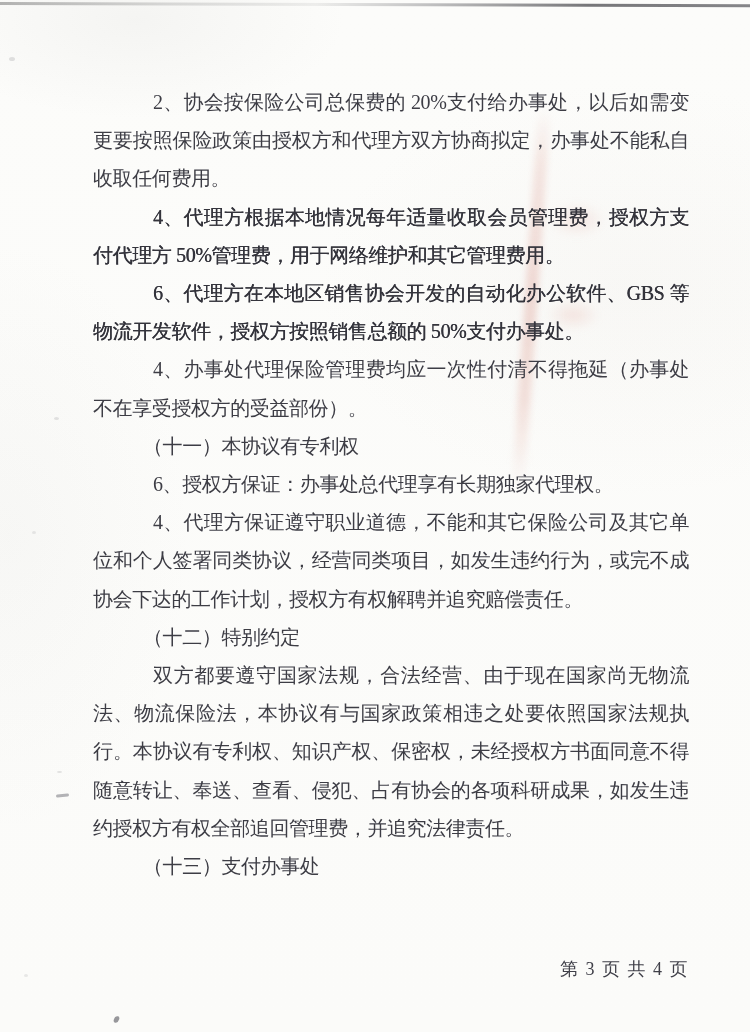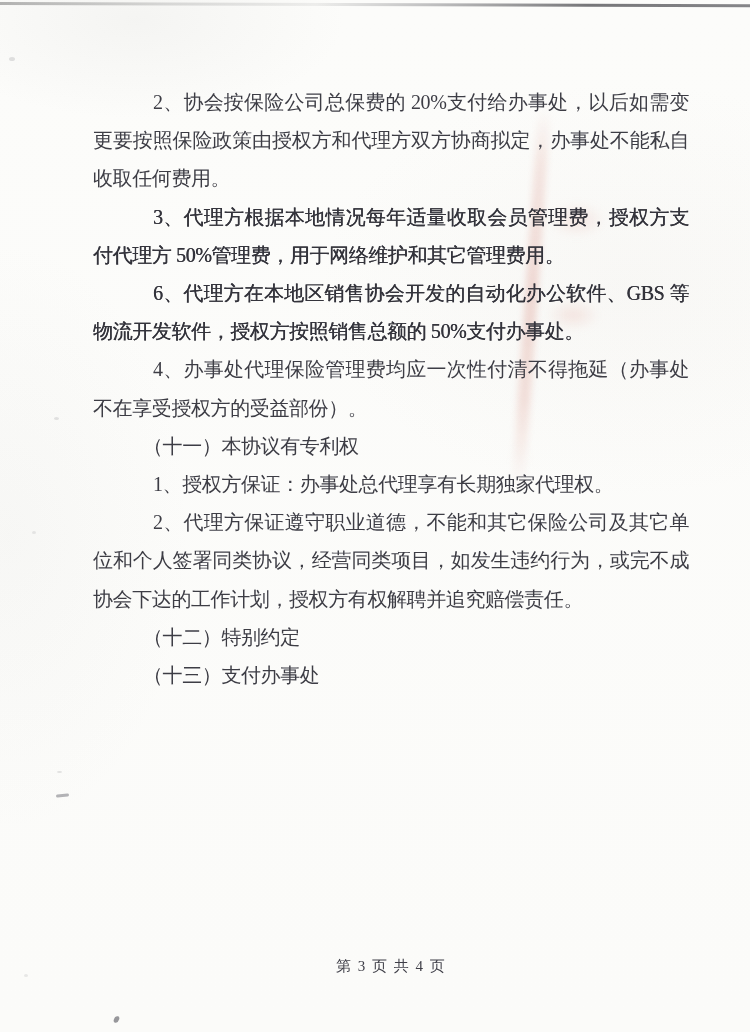--- a/index.html
+++ b/index.html
@@ -93,22 +93,22 @@
   }
   .content p { margin: 0; }
   .content p.body    { text-indent: 3em; }
   .content p.heading { text-indent: 2.5em; }
   .content p.dark    { color: #34343c; text-shadow: 0.3px 0 0 currentColor; }
   .footer {
     position: absolute;
     top: 957px;
     left: 93px;
     width: 596px;
-    text-align: center;
-    font-size: 15px;
+    text-align: right;
+    font-size: 18px;
     letter-spacing: 1.5px;
     color: #3f3f48;
   }
 </style>
 </head>
 <body>
 
 <div class="page">
 
   <div class="top-edge"></div>
@@ -120,25 +120,26 @@
   <div class="speck speck-a"></div>
   <div class="speck speck-b"></div>
   <div class="speck speck-c"></div>
   <div class="speck speck-d"></div>
   <div class="speck speck-e"></div>
   <div class="speck speck-f"></div>
   <div class="speck speck-g"></div>
 
   <div class="content">
       <p class="body">2、协会按保险公司总保费的 20%支付给办事处，以后如需变更要按照保险政策由授权方和代理方双方协商拟定，办事处不能私自收取任何费用。</p>
-      <p class="body dark">3、代理方根据本地情况每年适量收取会员管理费，授权方支付代理方 50%管理费，用于网络维护和其它管理费用。</p>
+      <p class="body dark">4、代理方根据本地情况每年适量收取会员管理费，授权方支付代理方 50%管理费，用于网络维护和其它管理费用。</p>
       <p class="body dark">6、代理方在本地区销售协会开发的自动化办公软件、GBS 等物流开发软件，授权方按照销售总额的 50%支付办事处。</p>
       <p class="body">4、办事处代理保险管理费均应一次性付清不得拖延（办事处不在享受授权方的受益部份）。</p>
       <p class="heading">（十一）本协议有专利权</p>
-      <p class="body">1、授权方保证：办事处总代理享有长期独家代理权。</p>
-      <p class="body">2、代理方保证遵守职业道德，不能和其它保险公司及其它单位和个人签署同类协议，经营同类项目，如发生违约行为，或完不成协会下达的工作计划，授权方有权解聘并追究赔偿责任。</p>
+      <p class="body">6、授权方保证：办事处总代理享有长期独家代理权。</p>
+      <p class="body">4、代理方保证遵守职业道德，不能和其它保险公司及其它单位和个人签署同类协议，经营同类项目，如发生违约行为，或完不成协会下达的工作计划，授权方有权解聘并追究赔偿责任。</p>
       <p class="heading">（十二）特别约定</p>
+      <p class="body">双方都要遵守国家法规，合法经营、由于现在国家尚无物流法、物流保险法，本协议有与国家政策相违之处要依照国家法规执行。本协议有专利权、知识产权、保密权，未经授权方书面同意不得随意转让、奉送、查看、侵犯、占有协会的各项科研成果，如发生违约授权方有权全部追回管理费，并追究法律责任。</p>
       <p class="heading">（十三）支付办事处</p>
     </div>
 
   <div class="footer">第 3 页 共 4 页</div>
 
 </div>
 
 </body></html>

